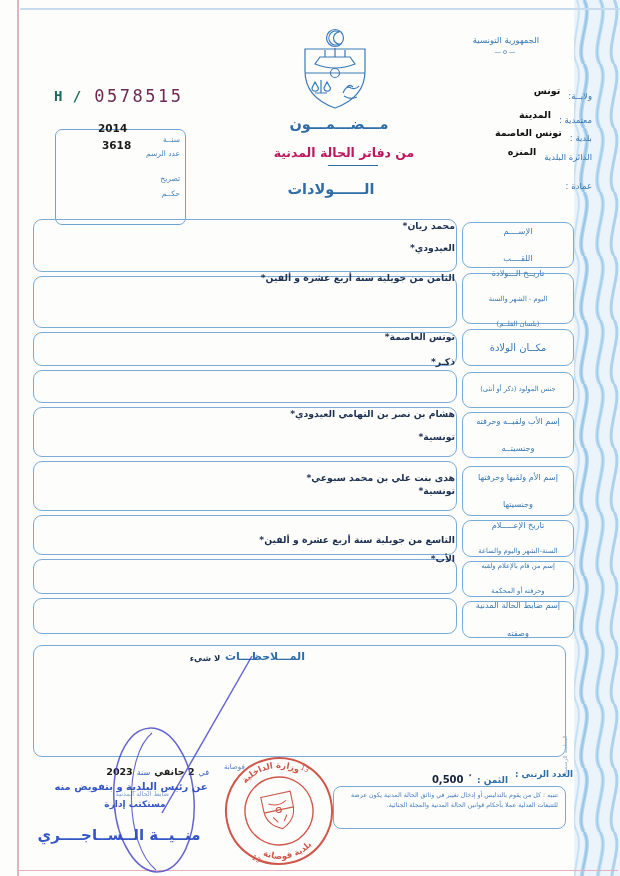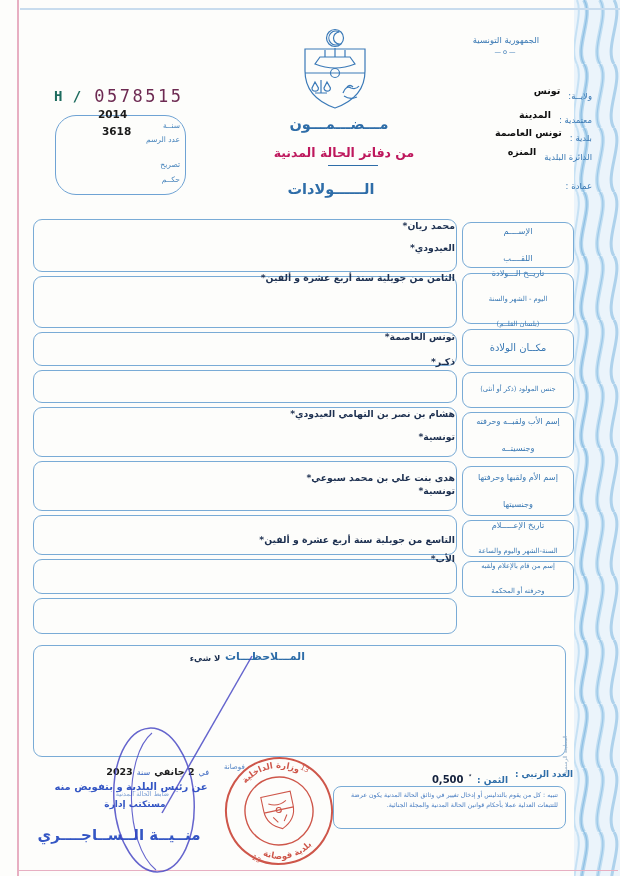--- a/index.html
+++ b/index.html
@@ -9,21 +9,21 @@
   
   .edge-left{position:absolute;left:17px;top:0;bottom:0;width:1.5px;background:#e7afc2}
   .edge-bottom{position:absolute;left:18px;right:2px;bottom:5px;height:1.5px;background:#e7afc2}
   .edge-top{position:absolute;left:20px;right:0;top:8px;height:1.5px;background:#c8dcee}
   .guilloche{position:absolute;right:0;top:0}
 
   
   .serial{position:absolute;left:54px;top:86px;display:flex;gap:12px;align-items:center;font-family:"DejaVu Sans Mono",monospace}
   .serial .pfx{color:#1d6b5e;font-size:14px;font-weight:bold;letter-spacing:1px}
   .serial .num{color:#6d2a52;font-size:17px;letter-spacing:2.5px}
-  .regbox{position:absolute;left:55px;top:115px;width:131px;height:80px;border:1.4px solid #6fa3d4;border-radius:21px}
+  .regbox{position:absolute;left:55px;top:129px;width:131px;height:96px;border:1.4px solid #6fa3d4;border-radius:7px}
   .regbox span{position:absolute;white-space:nowrap}
   .reg-year-val{left:42px;top:-8px;font-weight:bold;font-size:10.5px;color:#1b1b1b}
   .reg-rec-val{left:46px;top:9px;font-weight:bold;font-size:10.5px;color:#1b1b1b}
   .reg-lbl{right:5px;color:#4a86bd;font-size:7.5px;direction:rtl}
   .reg-l1{top:5px}.reg-l2{top:19px}.reg-l3{top:44px}.reg-l4{top:59px}
 
   
   .republic{position:absolute;top:35px;right:64px;width:100px;text-align:center;color:#3a79b4;font-size:8.5px;direction:rtl}
   .flourish{position:absolute;top:48px;right:92px;width:44px;text-align:center;color:#3a79b4;font-size:6.5px;letter-spacing:2px}
   .adm{position:absolute;right:28px;direction:rtl;display:flex;align-items:baseline;gap:8px;white-space:nowrap}
@@ -195,20 +195,24 @@
     <span class="ll">إسم الأم ولقبها وحرفتها</span>
     <span class="ll">وجنسيتها</span>
   </div>
   <div class="lb lb7">
     <span class="ll">تاريخ الإعـــــلام</span>
     <span class="ll small">السنة-الشهر واليوم والساعة</span>
   </div>
   <div class="lb lb8">
     <span class="ll small">إسم من قام بالإعلام ولقبه</span>
     <span class="ll small">وحرفته أو المحكمة</span>
+  </div>
+  <div class="lb lb9">
+    <span class="ll">إسم ضابط الحالة المدنية</span>
+    <span class="ll">وصفته</span>
   </div>
 
   <div class="val v1a">محمد ريان*</div>
   <div class="val v2">الثامن من جويلية سنة أربع عشرة و ألفين*</div>
   <div class="val v1b">العيدودي*</div>
   <div class="val v3">تونس العاصمة*</div>
   <div class="val v4">ذكـر*</div>
   <div class="val v5a">هشام بن نصر بن التهامي العيدودي*</div>
   <div class="val v5b">تونسية*</div>
   <div class="val v6a">هدى بنت علي بن محمد سبوعي*</div>

